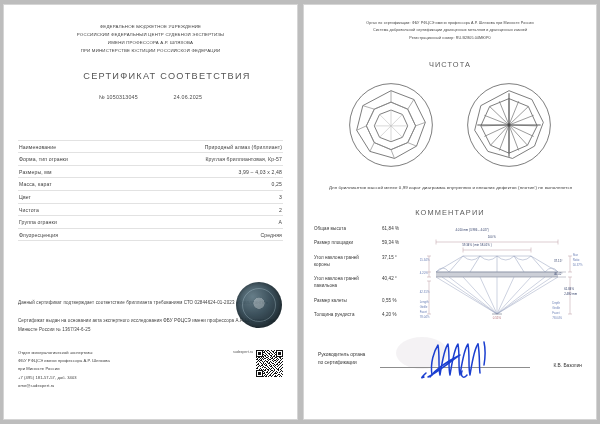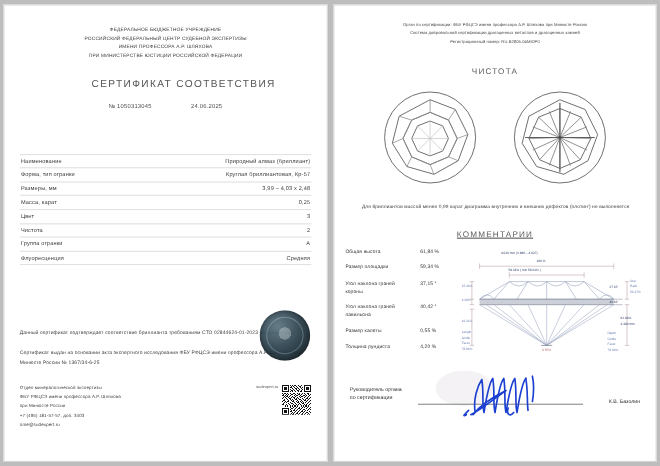--- a/index.html
+++ b/index.html
@@ -71,21 +71,21 @@
 
   
   .auth-block {
     margin-top:15px; text-align:center;
     font-size:3.7px; line-height:2.0; color:#444; letter-spacing:.1px;
   }
   .sec-title {
     text-align:center; font-size:7.4px; letter-spacing:1.1px; color:#5a5a5a;
   }
   .clarity-title { margin-top:18px; }
-  .comments-title { margin-top:15px;text-decoration:underline; }
+  .comments-title { margin-top:15px; }
   .prop-title { margin-top:16px; }
 
   .gem-row { display:flex; justify-content:center; gap:30px; margin-top:12px; }
   .note {
     margin:15px 16px 0 16px; font-size:4.4px; line-height:1.95;
     color:#3a3a3a; text-align:justify; letter-spacing:.1px;
   }
   .note .ind { padding-left:9px; }
 
   .prop-area { display:flex; margin-top:9px; padding:0 8px 0 10px; }

